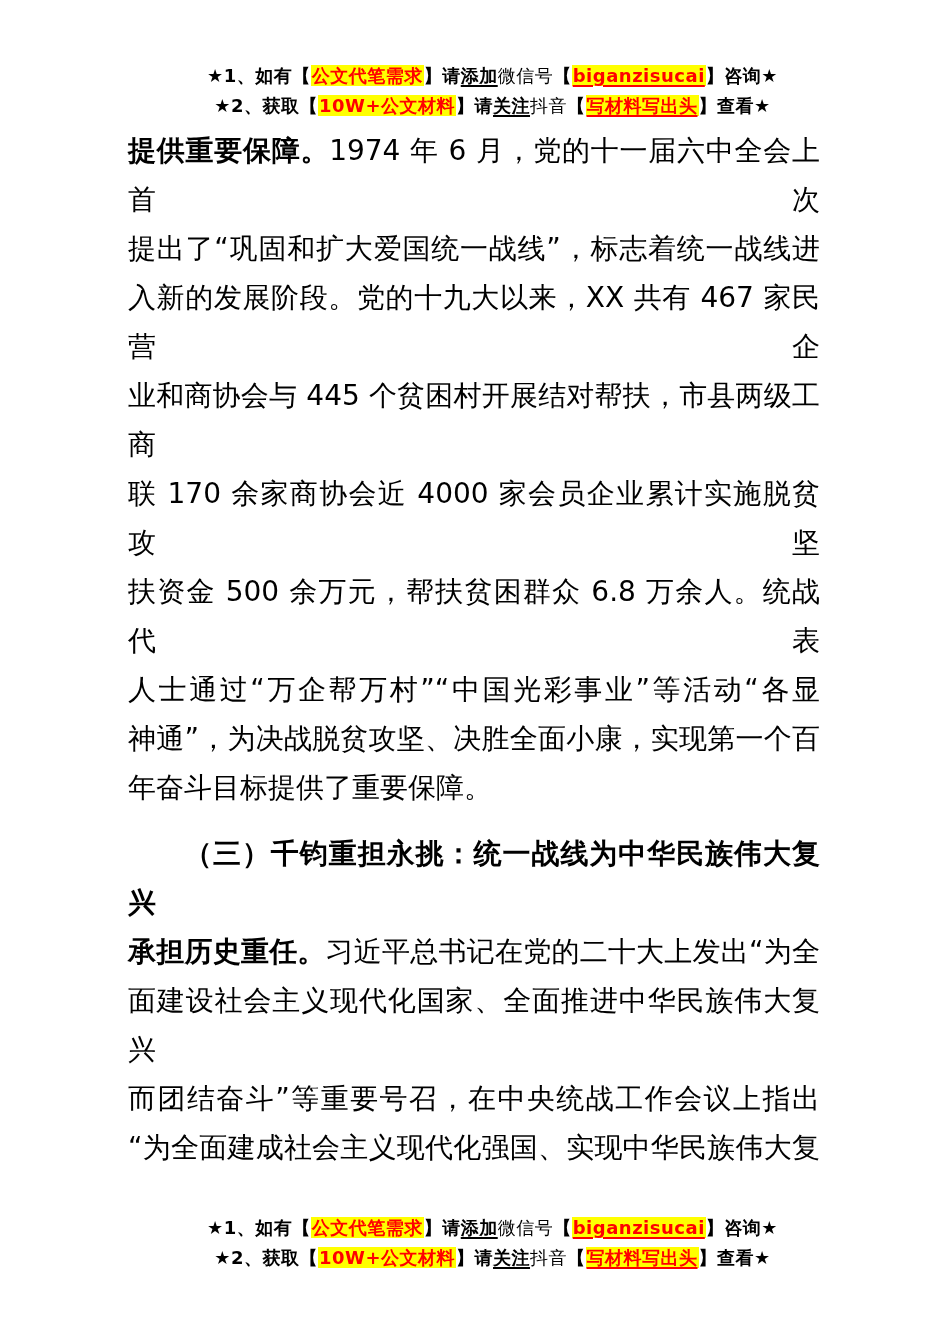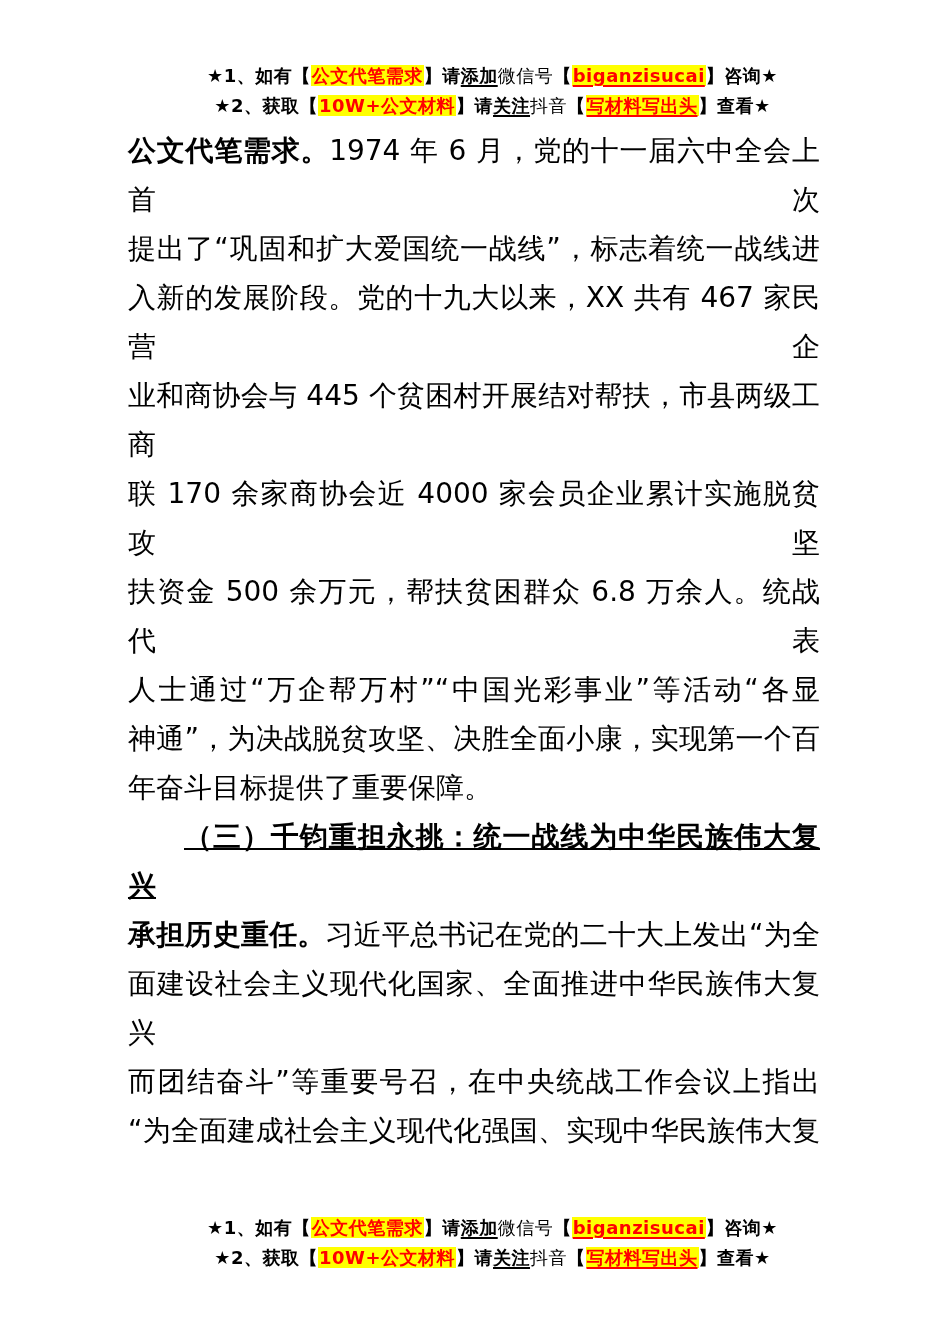--- a/index.html
+++ b/index.html
@@ -35,40 +35,40 @@
   .body-text{
     position:absolute;left:128px;top:126px;width:692px;
     font-size:28px;line-height:49px;
   }
   .body-line{
     text-align:justify;
     text-align-last:justify;
   }
   .body-line.no-stretch{text-align-last:left;}
   .body-line.indent{text-indent:56px;}
-  .body-line.para-gap{margin-top:0;text-decoration:underline;}
+  .body-line.para-gap{margin-top:17px;}
   .seg-bold{font-weight:700;}
   .seg-reg{font-weight:400;}
 </style>
 </head>
 <body>
 
 <div class="page">
 
   <div class="banner banner-top">
     <div class="banner-line">
       <span>★1、如有【</span><span class="seg-red seg-hl">公文代笔需求</span><span>】请</span><span class="seg-u">添加</span><span class="seg-light">微信号</span><span>【</span><span class="seg-red seg-hl seg-u">biganzisucai</span><span>】咨询★</span>
     </div>
     <div class="banner-line">
       <span>★2、获取【</span><span class="seg-red seg-hl">10W+公文材料</span><span>】请</span><span class="seg-u">关注</span><span class="seg-light">抖音</span><span>【</span><span class="seg-red seg-hl seg-u">写材料写出头</span><span>】查看★</span>
     </div>
   </div>
 
   <div class="body-text">
-      <div class="body-line"><span class="seg-bold">公文代笔需求。</span><span class="seg-reg">1974 年 6 月，党的十一届六中全会上首次</span></div>
+      <div class="body-line"><span class="seg-bold">提供重要保障。</span><span class="seg-reg">1974 年 6 月，党的十一届六中全会上首次</span></div>
       <div class="body-line"><span class="seg-reg">提出了“巩固和扩大爱国统一战线”，标志着统一战线进</span></div>
       <div class="body-line"><span class="seg-reg">入新的发展阶段。党的十九大以来，XX 共有 467 家民营企</span></div>
       <div class="body-line"><span class="seg-reg">业和商协会与 445 个贫困村开展结对帮扶，市县两级工商</span></div>
       <div class="body-line"><span class="seg-reg">联 170 余家商协会近 4000 家会员企业累计实施脱贫攻坚</span></div>
       <div class="body-line"><span class="seg-reg">扶资金 500 余万元，帮扶贫困群众 6.8 万余人。统战代表</span></div>
       <div class="body-line"><span class="seg-reg">人士通过“万企帮万村”“中国光彩事业”等活动“各显</span></div>
       <div class="body-line"><span class="seg-reg">神通”，为决战脱贫攻坚、决胜全面小康，实现第一个百</span></div>
       <div class="body-line no-stretch"><span class="seg-reg">年奋斗目标提供了重要保障。</span></div>
       <div class="body-line indent para-gap"><span class="seg-bold">（三）千钧重担永挑：统一战线为中华民族伟大复兴</span></div>
       <div class="body-line"><span class="seg-bold">承担历史重任。</span><span class="seg-reg">习近平总书记在党的二十大上发出“为全</span></div>

